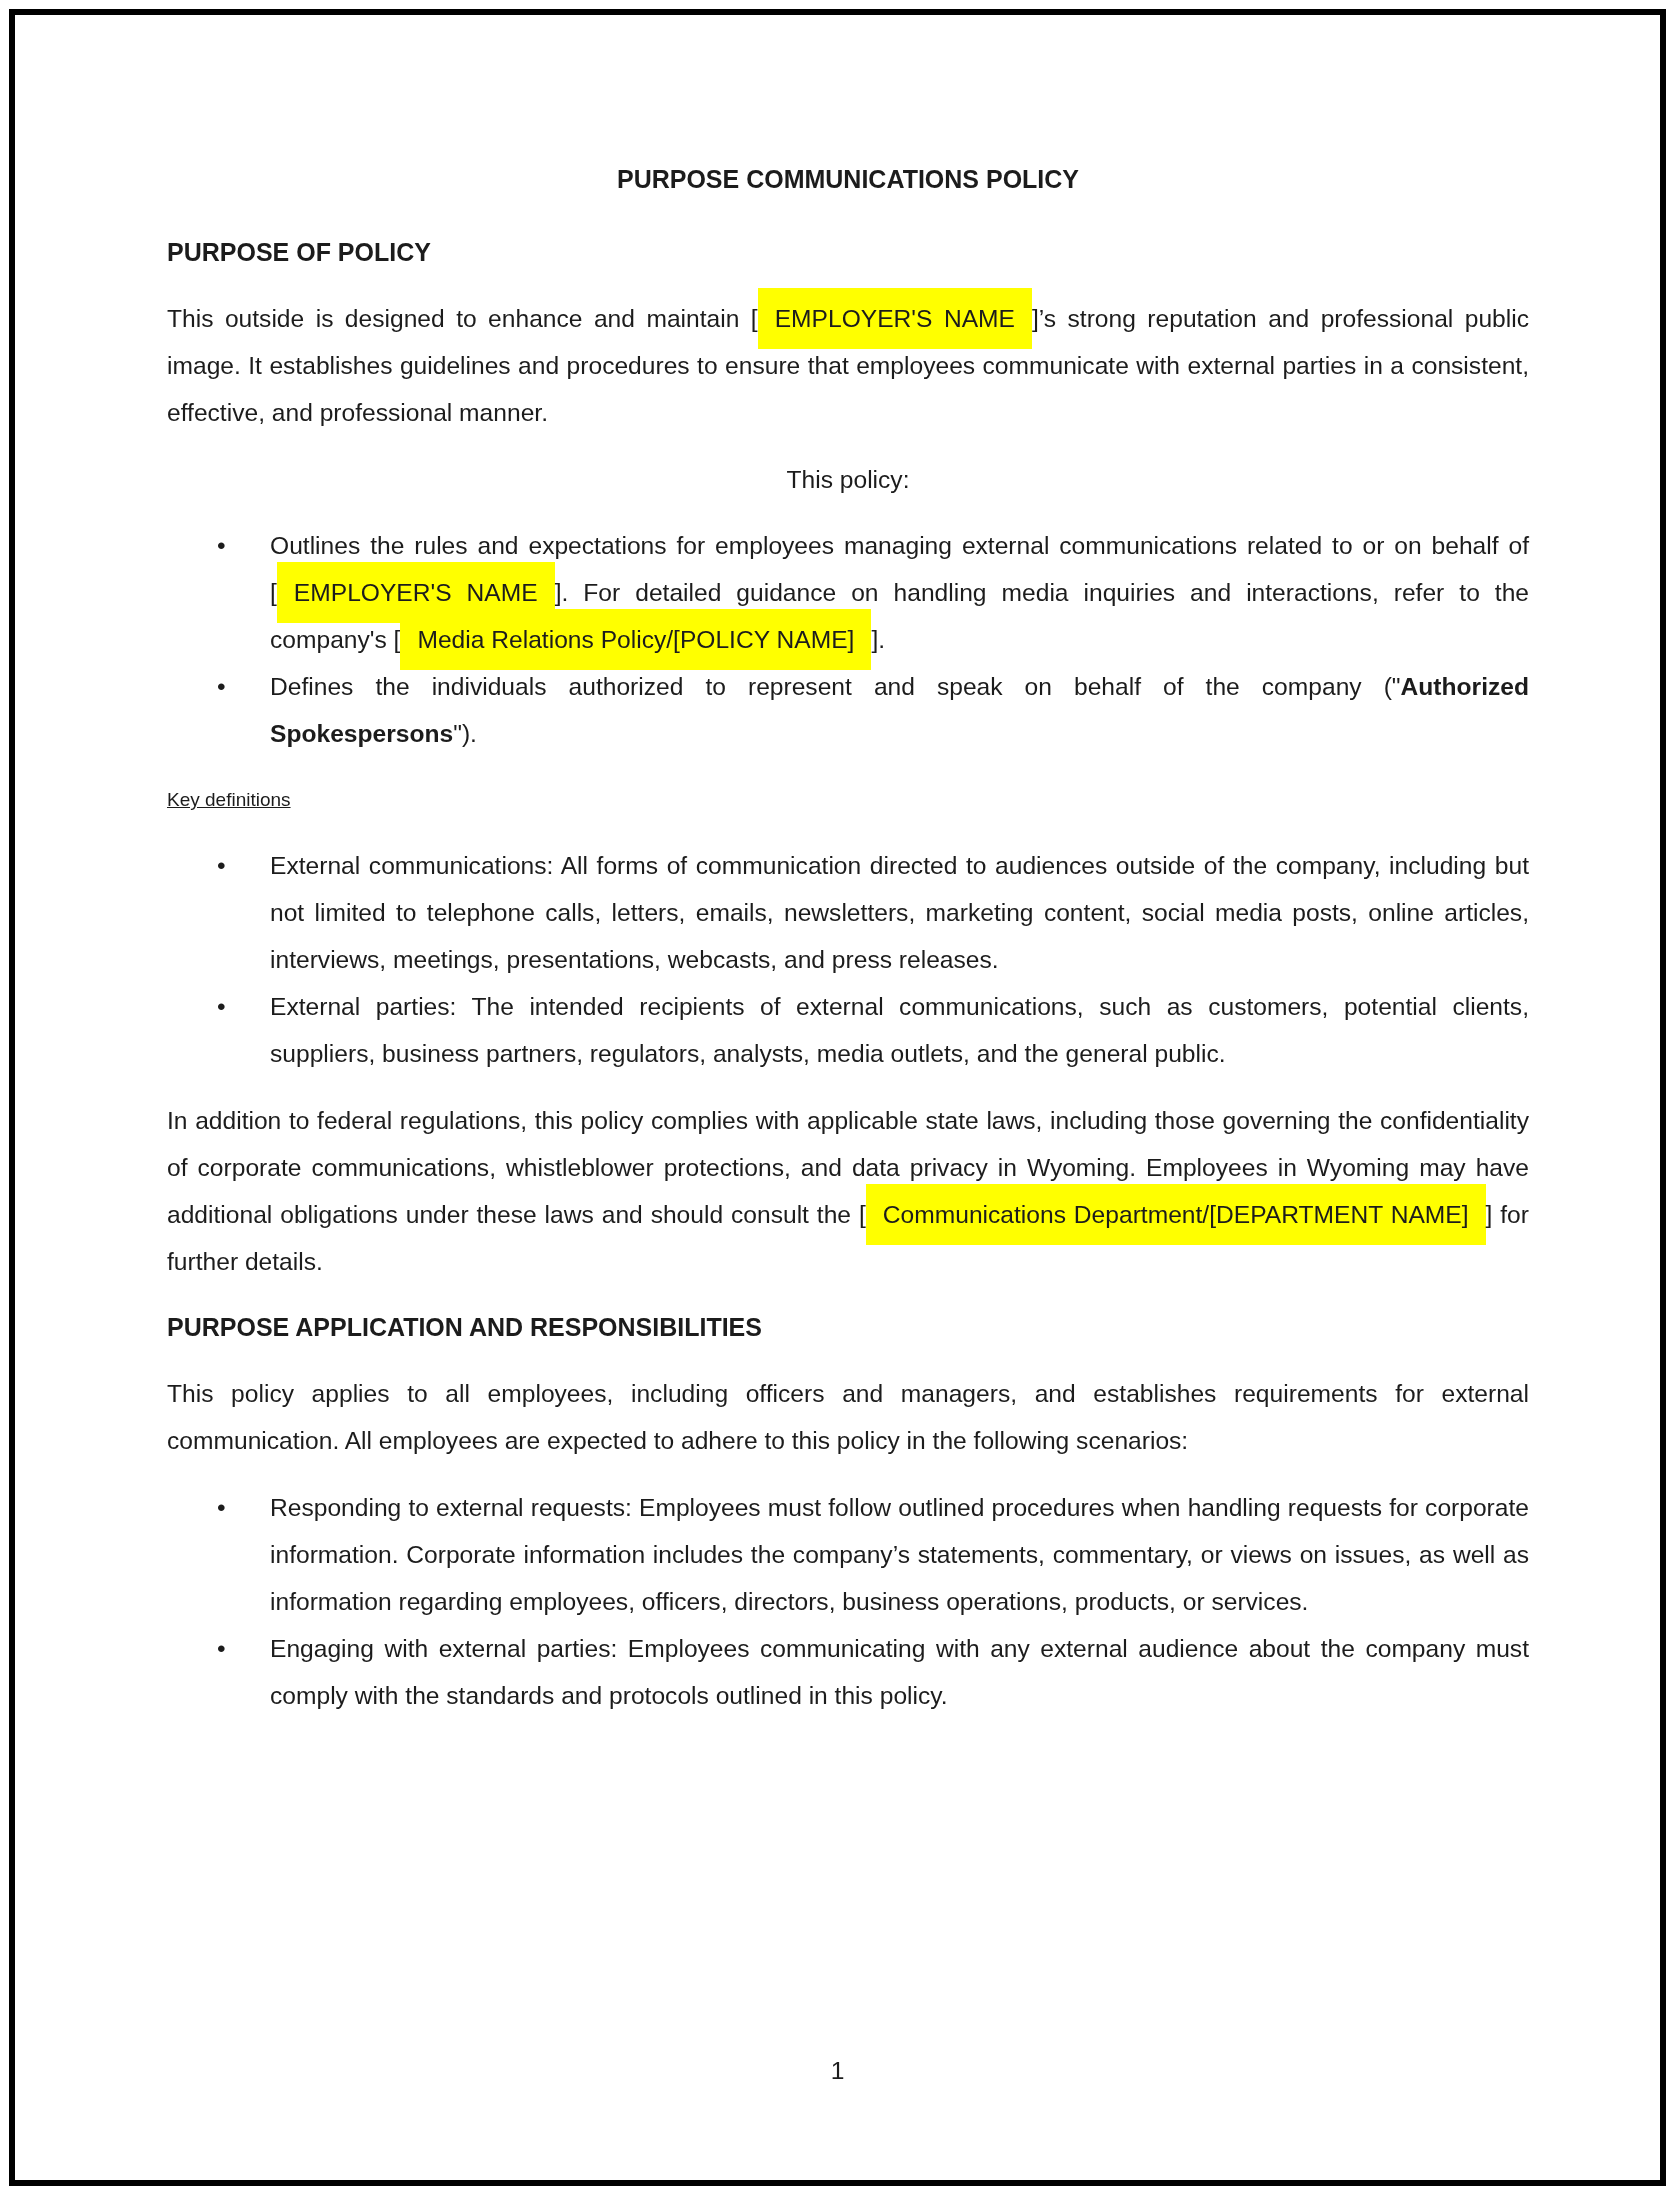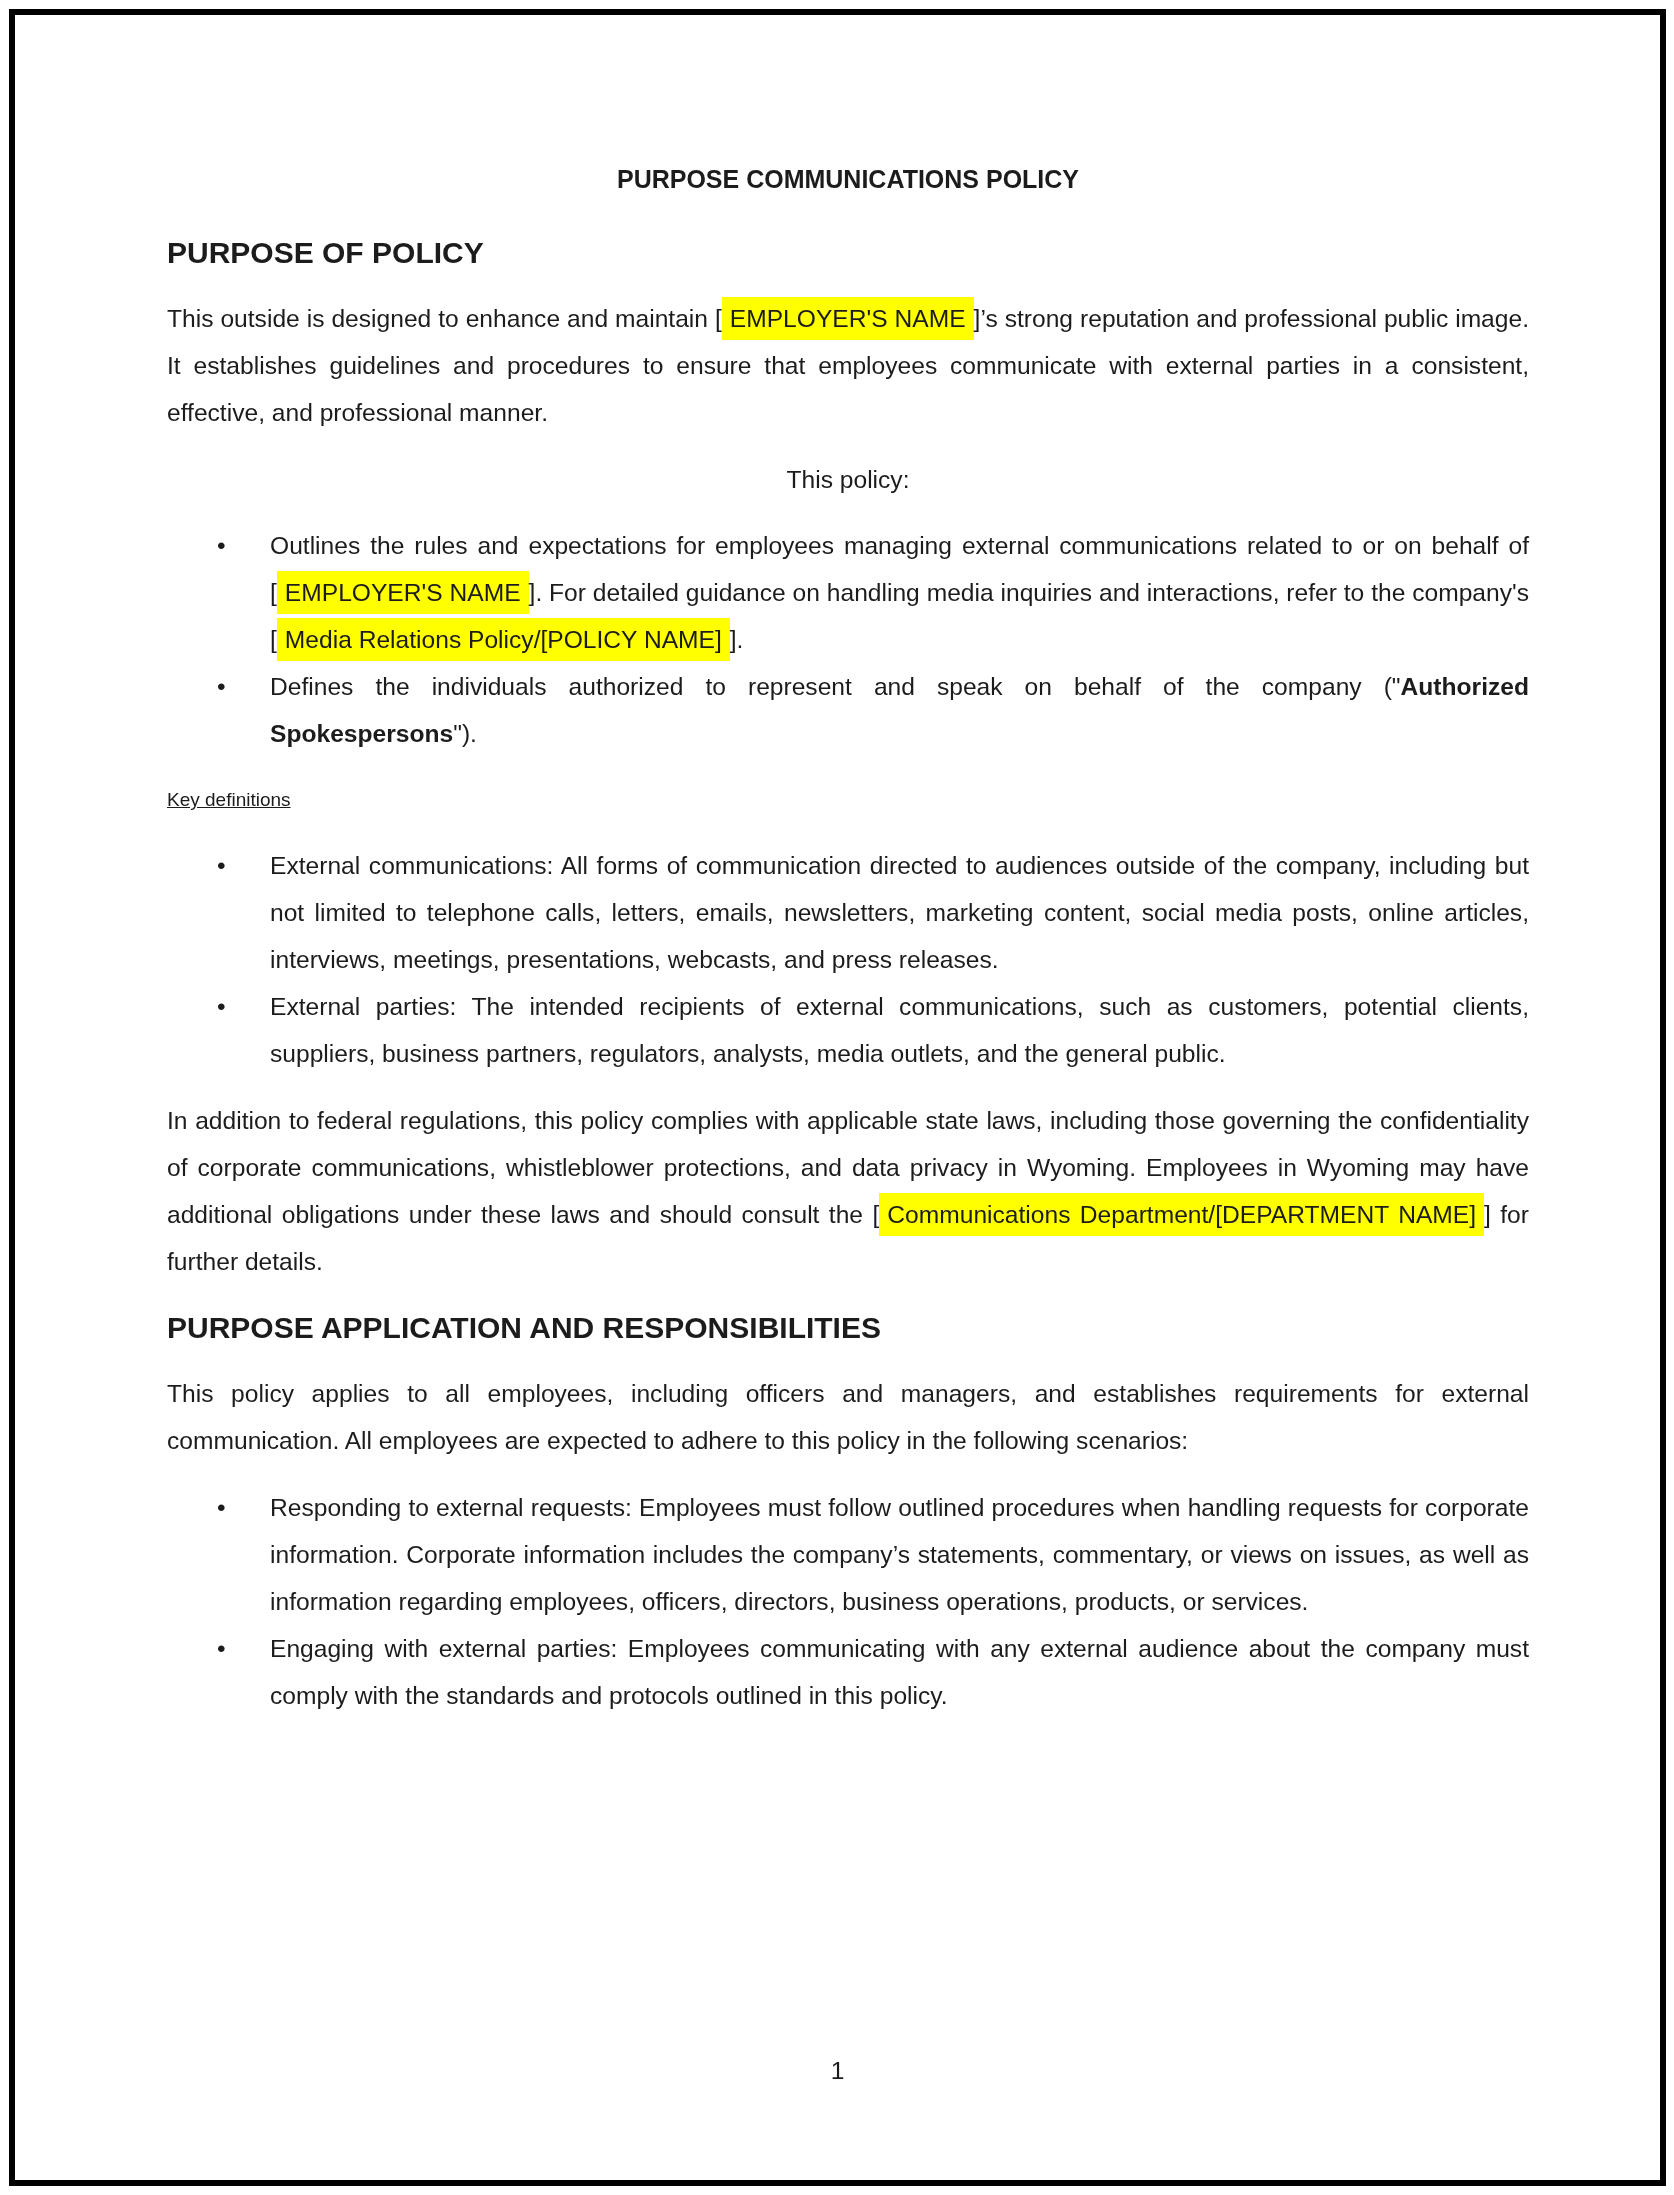--- a/index.html
+++ b/index.html
@@ -27,21 +27,21 @@
     line-height: 47px;
   }
   h1.title {
     font-size: 25px;
     font-weight: bold;
     text-align: center;
     margin: 0 0 26px 0;
     line-height: 47px;
   }
   h2.heading {
-    font-size: 30px;
+    font-size: 25px;
     font-weight: bold;
     margin: 0 0 19.3px 0;
     line-height: 47px;
   }
   h3.keydefs {
     font-size: 19px;
     font-weight: normal;
     text-decoration: underline;
     margin: 0 0 19.3px 0;
     line-height: 47px;
@@ -64,21 +64,21 @@
     padding-left: 103px;
   }
   .bul {
     position: absolute;
     left: 50px;
     top: 0;
   }
   mark {
     background: #ffff00;
     color: inherit;
-    padding: 8px;
+    padding: 17px;
   }
   b { font-weight: bold; }
   .footer {
     position: absolute;
     top: 2047px;
     left: 0;
     width: 100%;
     text-align: center;
     font-size: 24.6px;
     line-height: 47px;

